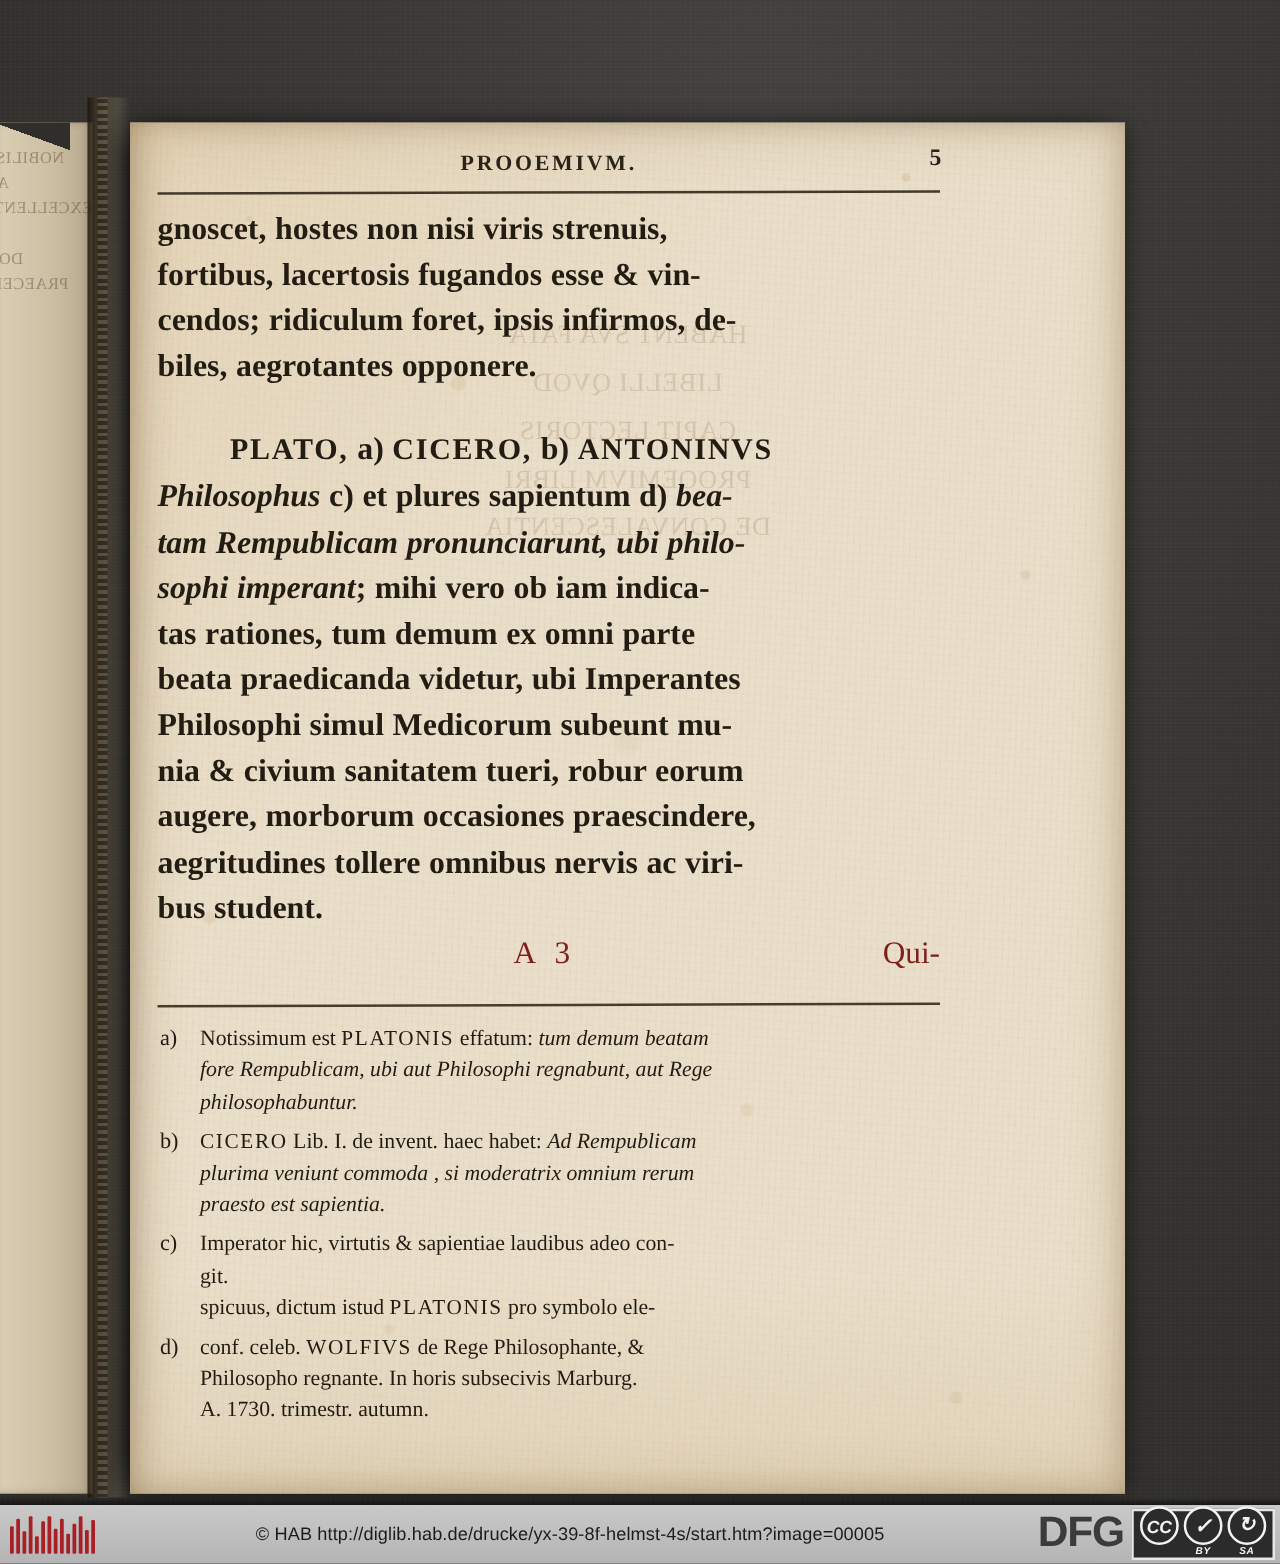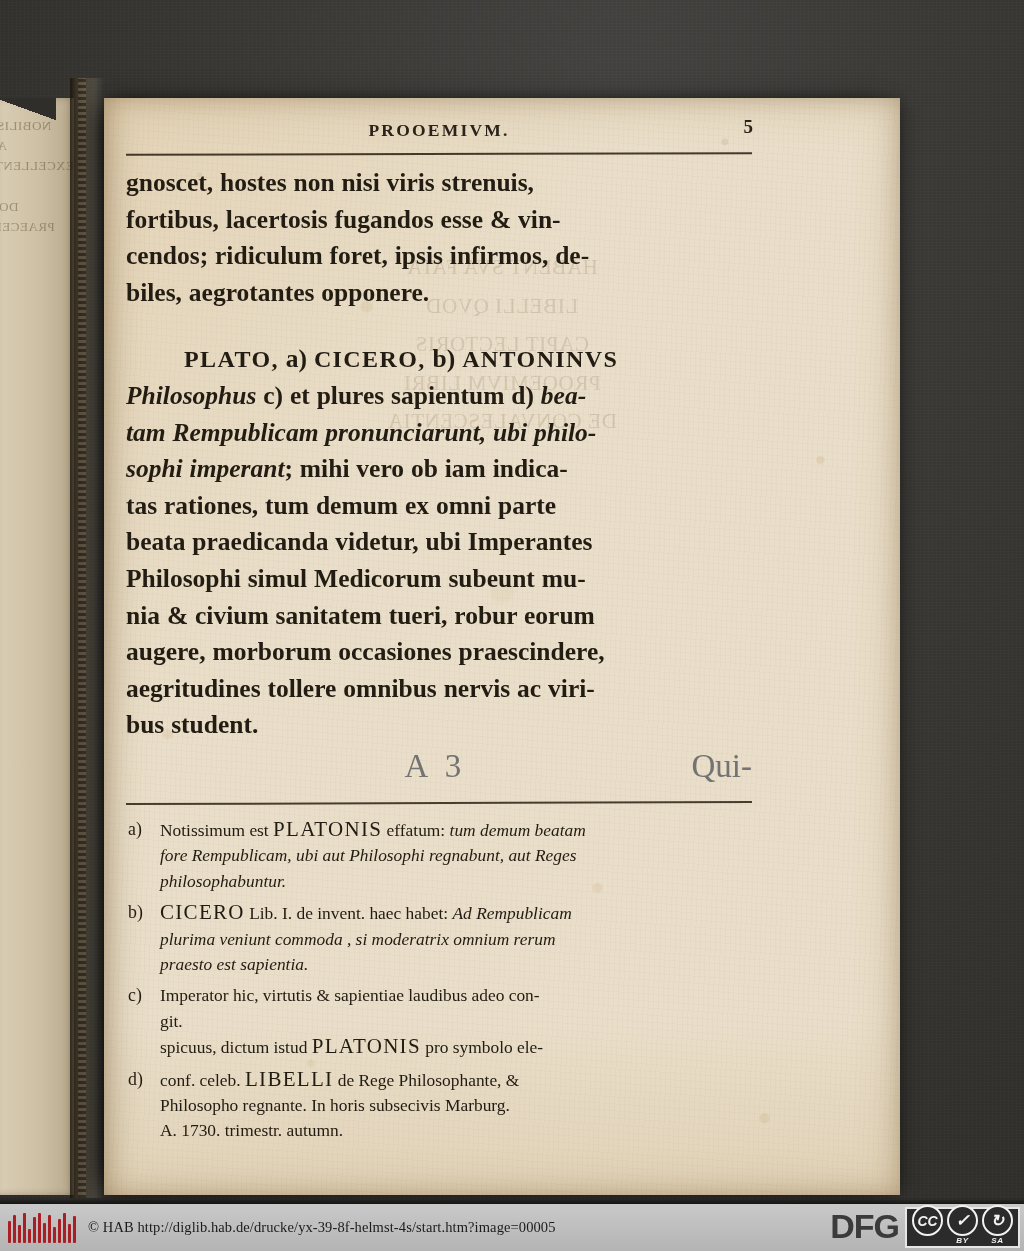--- a/index.html
+++ b/index.html
@@ -152,21 +152,21 @@
   #para-plato{margin-top:30px;}
 
   .it{font-style:italic;}
   .sc{
     font-variant:small-caps;letter-spacing:1.4px;font-size:24px;
   }
 
   
   #sig-line{
     margin-top:4px;position:relative;height:38px;
-    color:#737373;font-size:33px;font-family:Liberation Serif, serif;
+    color:#7f1d1d;font-size:25px;font-family:Liberation Serif, serif;
   }
   #signature-mark{
     position:absolute;left:50%;transform:translateX(-56%);
     letter-spacing:5px;
   }
   #catchword{position:absolute;right:0;}
 
   
   #footnote-rule{
     margin-top:16px;height:0;
@@ -180,37 +180,37 @@
     position:relative;
     font-size:17.4px;line-height:25.4px;
     padding-left:34px;
     margin-bottom:6px;
     text-align:justify;
   }
   .fn .marker{
     position:absolute;left:2px;top:0;font-size:17.8px;
   }
   .fn .ln{display:block;white-space:nowrap;}
-  .fn .sc{font-size:21px;letter-spacing:1.3px;}
+  .fn .sc{font-size:17px;letter-spacing:1.3px;}
 
   
   #attribution-bar{
     position:absolute;left:0;bottom:0;width:1024px;height:47px;
     background:linear-gradient(180deg,#c9c9c9 0%,#bfbfbf 48%,#b4b4b4 100%);
     display:flex;align-items:center;
   }
   #hab-logo{
     width:88px;height:47px;flex:0 0 88px;position:relative;
     display:flex;align-items:center;padding-left:8px;box-sizing:border-box;
   }
   #hab-logo .bars{display:flex;align-items:flex-end;height:30px;gap:2px;}
   #hab-logo .bars i{display:block;background:#a81f26;width:3px;border-radius:1px;}
   #attribution-url{
-    flex:1;text-align:left;
-    font-family:Liberation Serif, serif;
+    flex:1;text-align:center;
+    font-family:Liberation Sans, sans-serif;
     font-size:14.5px;color:#1b1b1b;letter-spacing:.1px;
     white-space:nowrap;overflow:hidden;
     padding-right:6px;
   }
   #dfg-logo{
     flex:0 0 auto;
     font-family:"Liberation Sans", sans-serif;
     font-weight:700;font-size:34px;letter-spacing:-1px;
     color:#3b3b3b;line-height:1;padding:0 6px 3px 0;
   }
@@ -335,41 +335,41 @@
       <span id="catchword">Qui-</span>
     </div>
 
     <div id="footnote-rule"></div>
 
     <div id="footnotes">
 
       <div class="fn">
         <span class="marker">a)</span>
         <span class="ln"><span>Notissimum est </span><span class="sc">PLATONIS</span><span> effatum: </span><span class="it">tum demum beatam</span></span>
-        <span class="ln it"><span>fore Rempublicam, ubi aut Philosophi regnabunt, aut Reges</span></span>
+        <span class="ln it"><span>fore Rempublicam, ubi aut Philosophi regnabunt, aut Rege</span></span>
         <span class="ln it"><span>philosophabuntur.</span></span>
       </div>
 
       <div class="fn">
         <span class="marker">b)</span>
         <span class="ln"><span class="sc">CICERO</span><span> Lib. I. de invent. haec habet: </span><span class="it">Ad Rempublicam</span></span>
         <span class="ln it"><span>plurima veniunt commoda , si moderatrix omnium rerum</span></span>
         <span class="ln it"><span>praesto est sapientia.</span></span>
       </div>
 
       <div class="fn">
         <span class="marker">c)</span>
         <span class="ln"><span>Imperator hic, virtutis &amp; sapientiae laudibus adeo con-</span></span>
         <span class="ln"><span>git.</span></span>
         <span class="ln"><span>spicuus, dictum istud </span><span class="sc">PLATONIS</span><span> pro symbolo ele-</span></span>
       </div>
 
       <div class="fn">
         <span class="marker">d)</span>
-        <span class="ln"><span>conf. celeb. </span><span class="sc">LIBELLI</span><span> de Rege Philosophante, &amp;</span></span>
+        <span class="ln"><span>conf. celeb. </span><span class="sc">WOLFIVS</span><span> de Rege Philosophante, &amp;</span></span>
         <span class="ln"><span>Philosopho regnante.  In horis subsecivis Marburg.</span></span>
         <span class="ln"><span>A. 1730. trimestr. autumn.</span></span>
       </div>
 
     </div>
   </div>
 </div>
 
 <div id="bar-shadow"></div>
 

